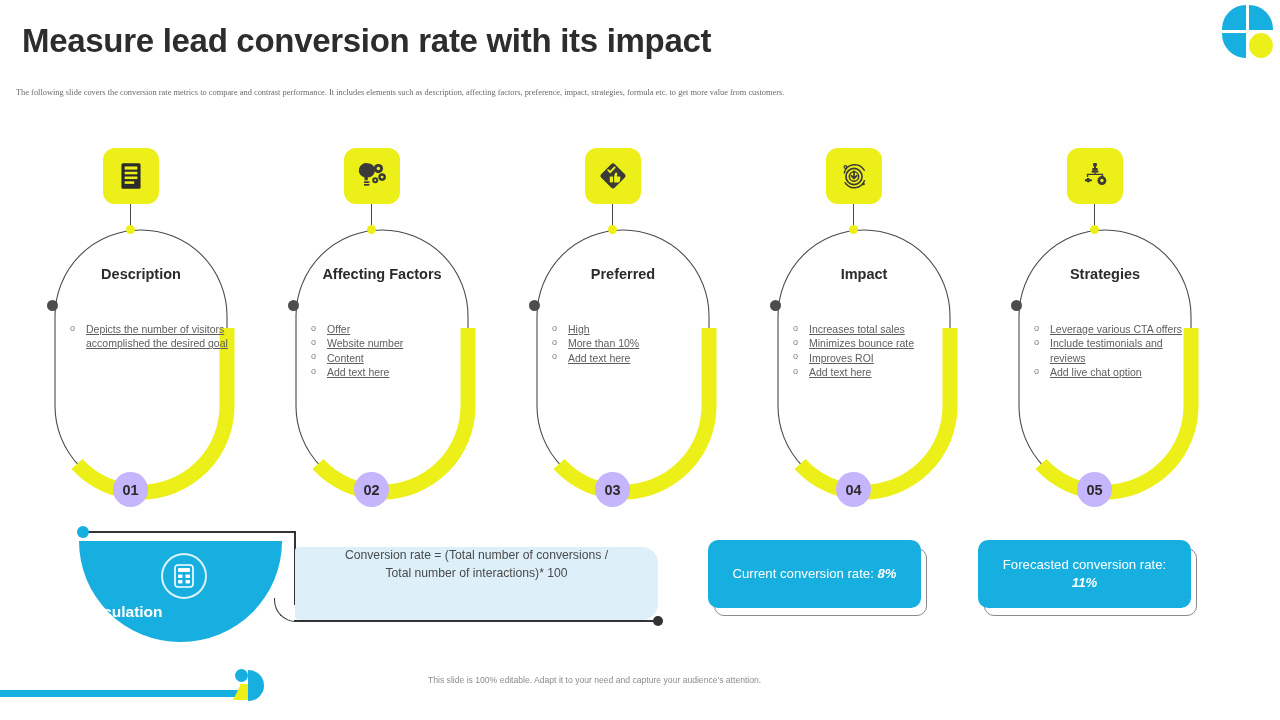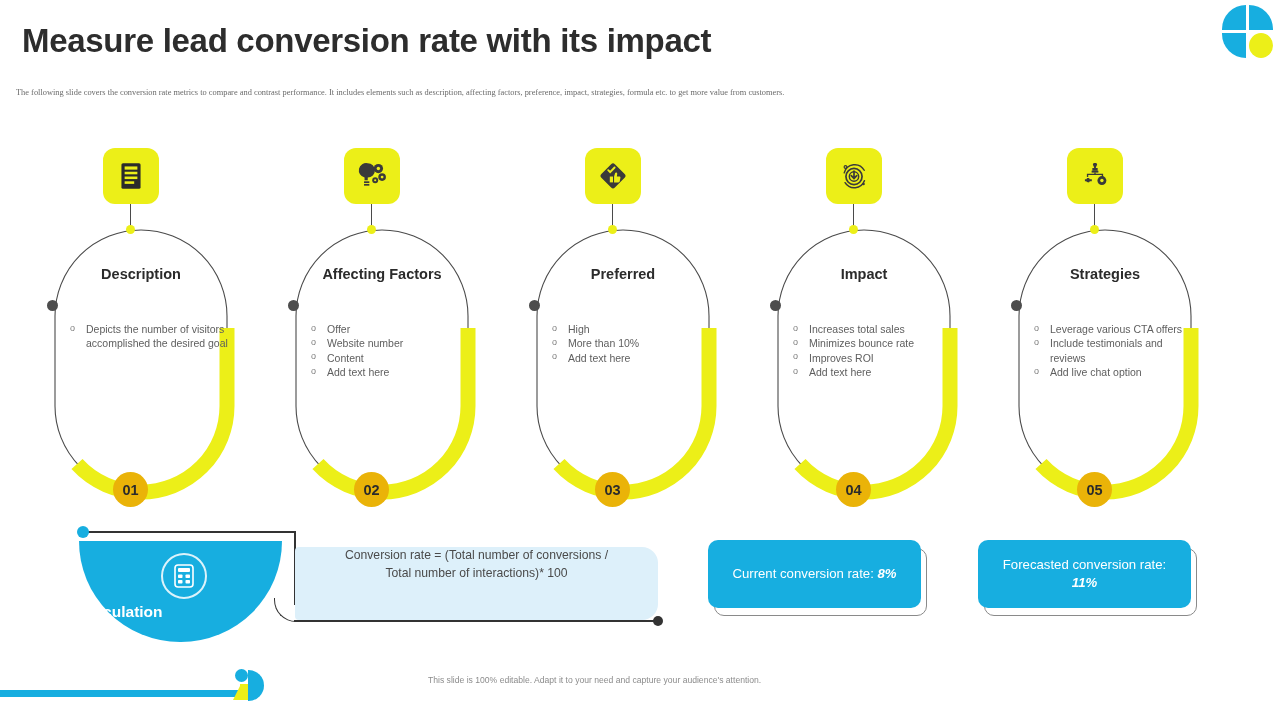--- a/index.html
+++ b/index.html
@@ -64,39 +64,39 @@
   .left-dot {
     position: absolute; left: 11px; top: 160px;
     width: 11px; height: 11px; border-radius: 50%;
     background: #4d4d4d; z-index: 5;
   }
 
   
   .num-badge {
     position: absolute; left: 77px; top: 332px;
     width: 35px; height: 35px; border-radius: 50%;
-    background: #eab308; color: #2b2b2b;
+    background: #c4b5fd; color: #2b2b2b;
     display:flex; align-items:center; justify-content:center;
     font-size: 14.5px; font-weight: bold; z-index: 6;
   }
 
   
   .card-title {
     position: absolute; left: 20px; top: 125px; width: 170px;
     text-align: center; font-size: 14.5px; font-weight: bold;
     color: #2b2b2b; line-height: 1.25; z-index: 3;
   }
   .card-list {
     position: absolute; left: 32px; top: 182px; width: 160px;
     z-index: 3;
   }
   .card-list li {
     list-style: none; position: relative;
     font-size: 10.5px; color: #5e5e5e; line-height: 1.38;
-    padding-left: 18px; margin-bottom: 0px;
+    padding-left: 18px; margin-bottom: 0px; text-decoration: underline;
   }
   .card-list li::before {
     content: "o"; position: absolute; left: 2px; top: -0.5px;
     font-size: 9px; color: #7b7b7b;
   }
 
   
   .calc-block { position: absolute; left: 72px; top: 524px; }
   .calc-hook-dot {
     position: absolute; left: 5px; top: 2px;

